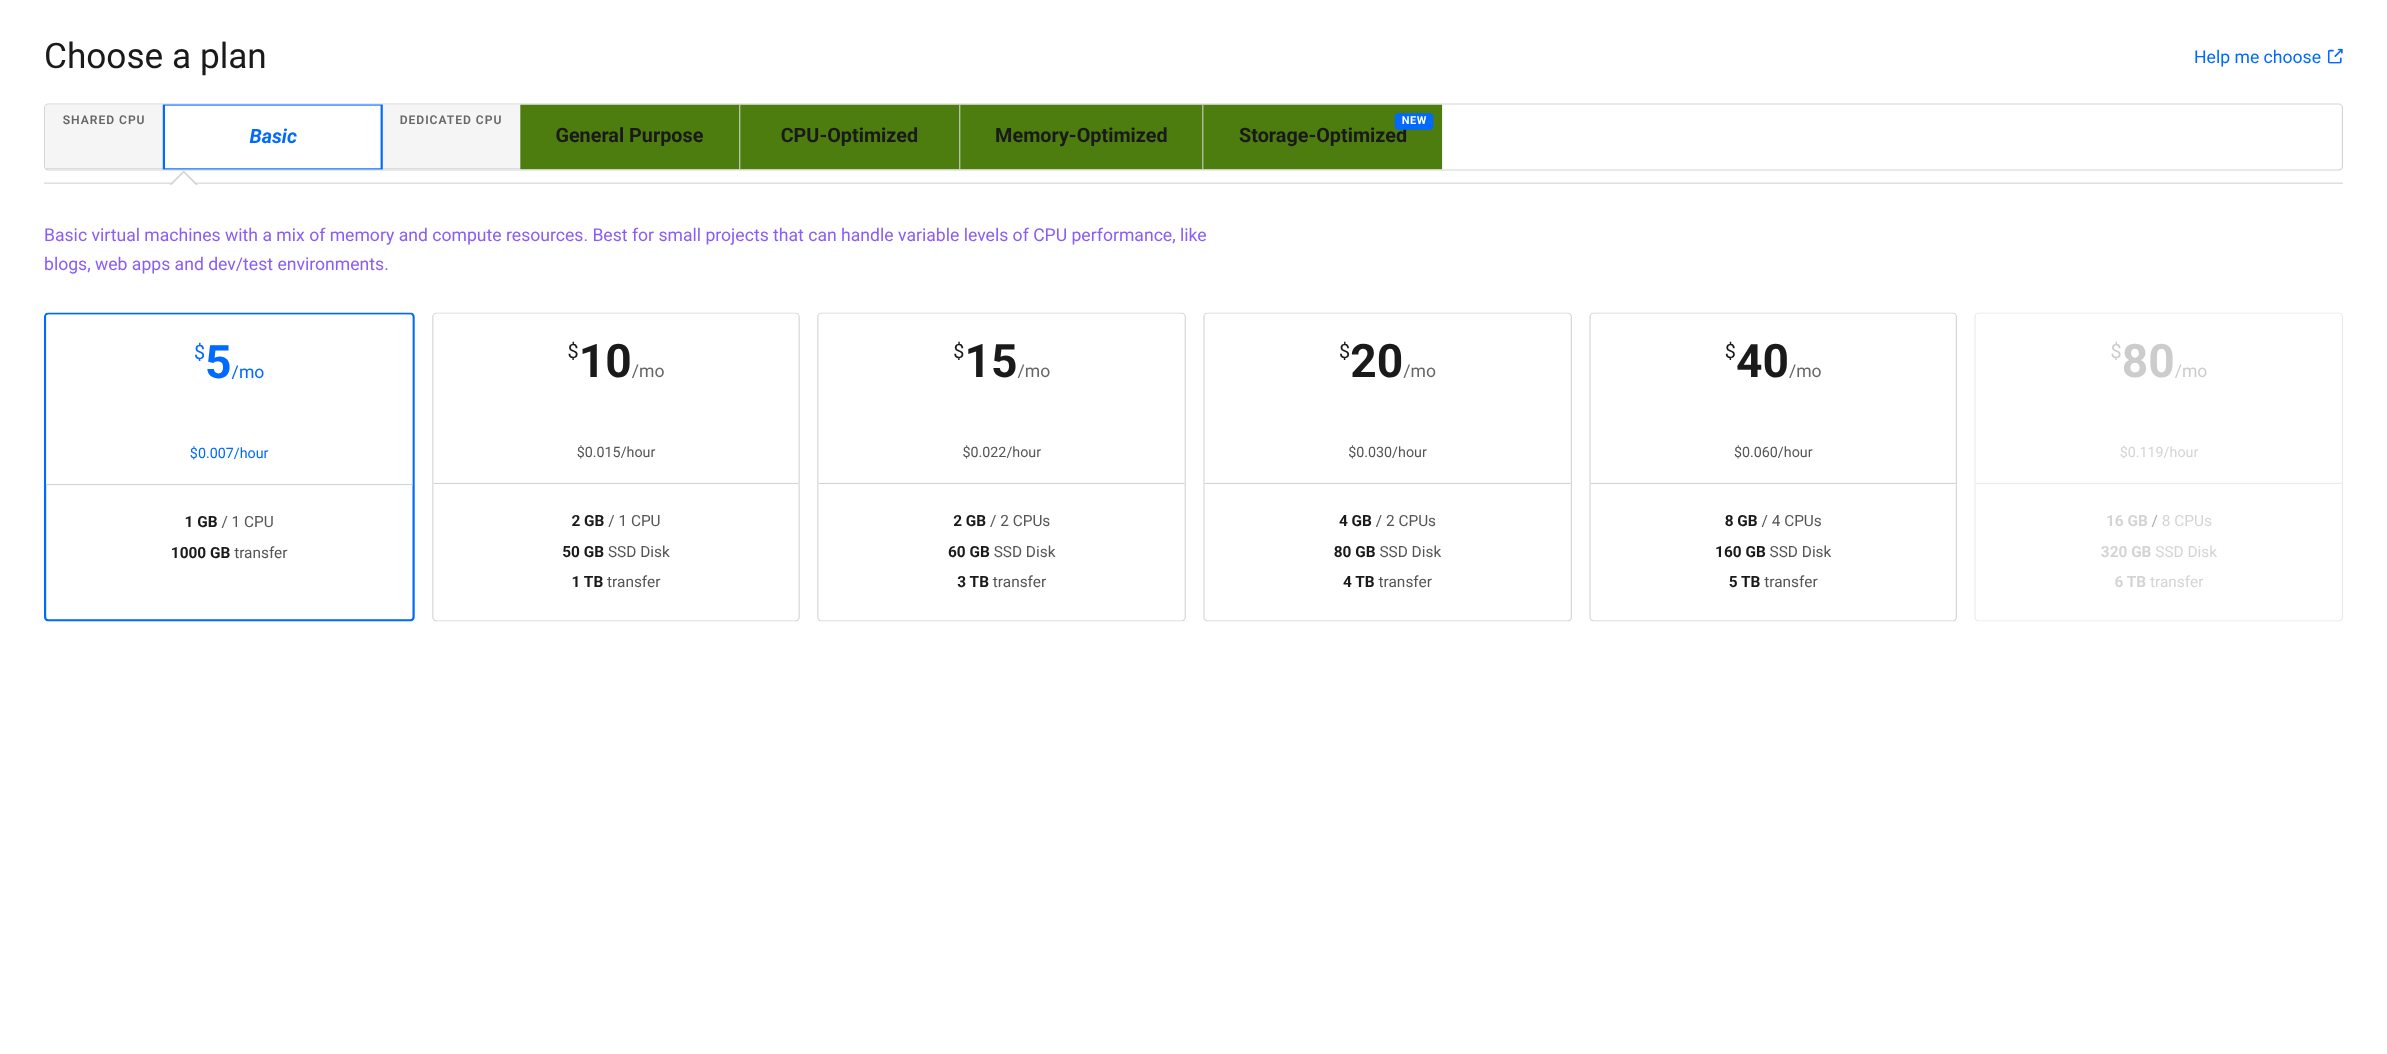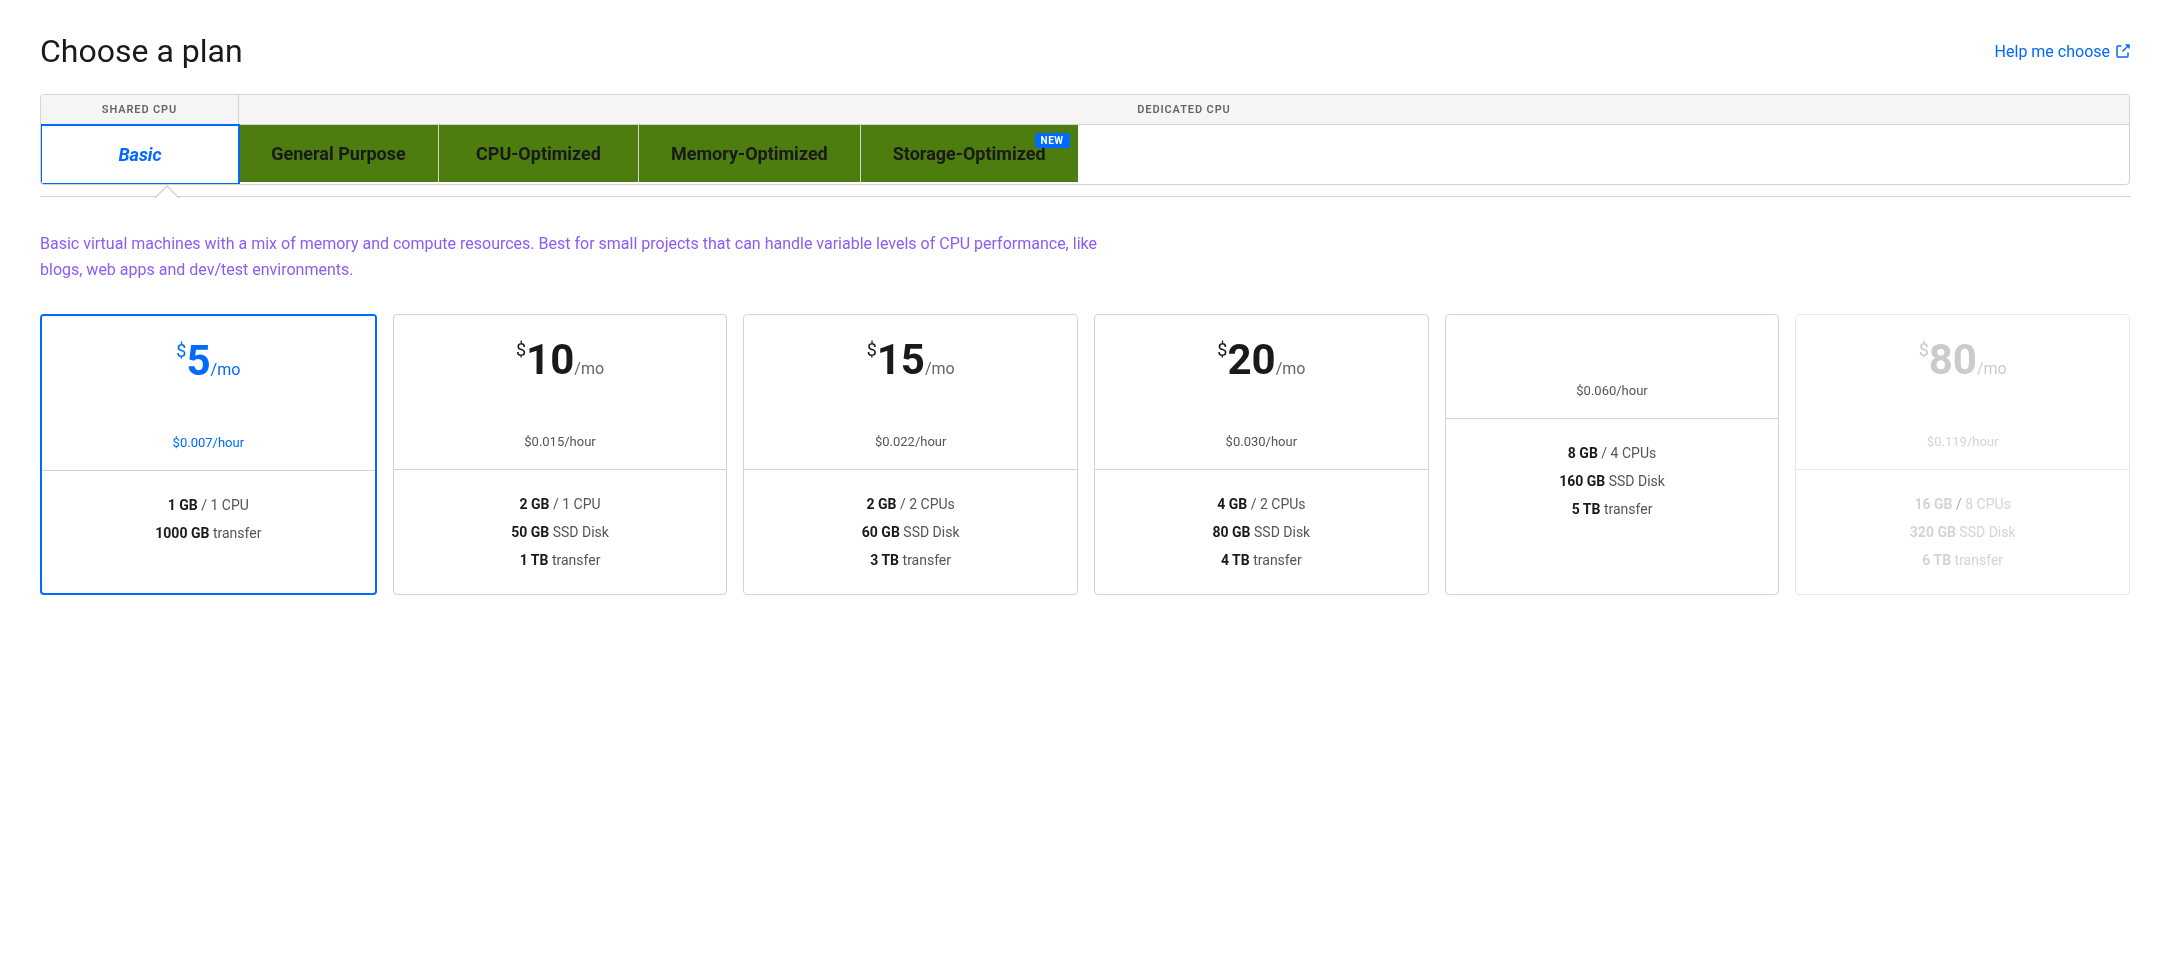--- a/index.html
+++ b/index.html
@@ -37,21 +37,21 @@
     .plan-selector {
       display: flex;
       border: 1px solid #d3d3d3;
       border-radius: 4px;
       overflow: hidden;
       margin-bottom: 0;
     }
 
     .plan-group {
       display: flex;
-      flex-direction: column;
+      flex-direction: row;
     }
 
     .plan-group-label {
       background: #f5f5f5;
       border-bottom: 1px solid #d3d3d3;
       font-size: 11px;
       font-weight: 600;
       letter-spacing: 0.08em;
       color: #666;
       text-align: center;
@@ -333,20 +333,23 @@
     </div>
     <div class="card-specs">
       <div><span class="spec-value">4 GB</span> / <span>2 CPUs</span></div>
       <div><span class="spec-value">80 GB</span> <span>SSD Disk</span></div>
       <div><span class="spec-value">4 TB</span> <span>transfer</span></div>
     </div>
   </div>
 
   <div class="pricing-card">
     <div class="card-price">
+      <div class="price-main">
+        <span class="dollar">$</span><span class="amount">40</span><span class="period">/mo</span>
+      </div>
       <div class="price-hourly">$0.060/hour</div>
     </div>
     <div class="card-specs">
       <div><span class="spec-value">8 GB</span> / <span>4 CPUs</span></div>
       <div><span class="spec-value">160 GB</span> <span>SSD Disk</span></div>
       <div><span class="spec-value">5 TB</span> <span>transfer</span></div>
     </div>
   </div>
 
   <div class="pricing-card disabled">

